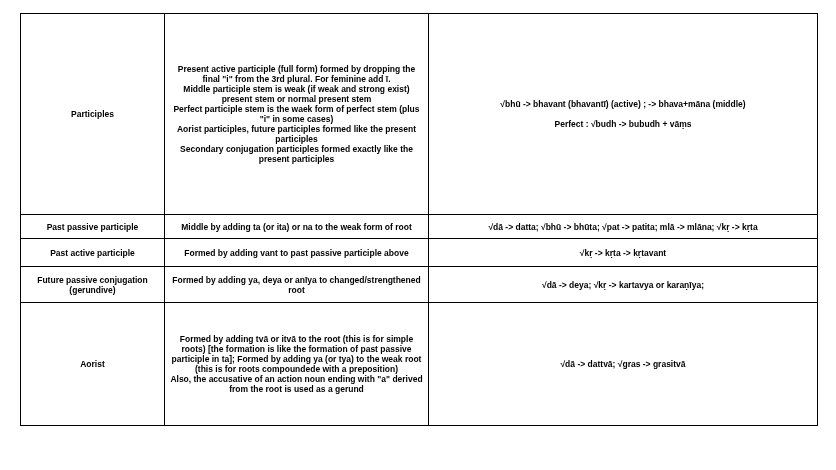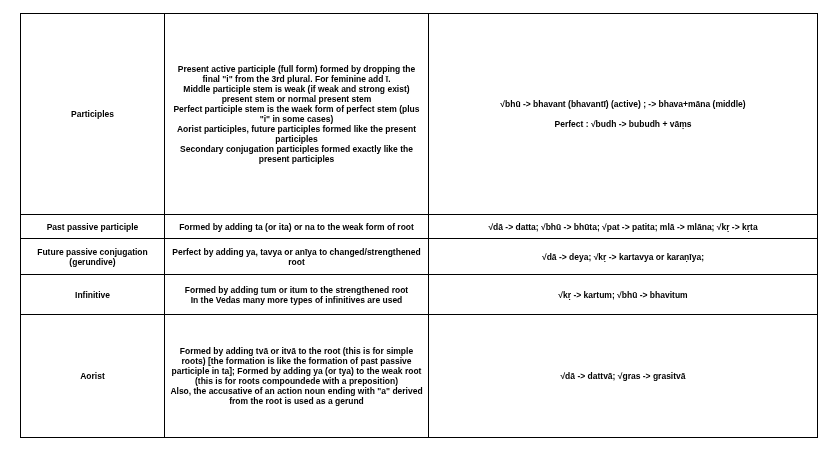--- a/index.html
+++ b/index.html
@@ -55,33 +55,32 @@
 Middle participle stem is weak (if weak and strong exist) present stem or normal present stem
 Perfect participle stem is the waek form of perfect stem (plus "i" in some cases)
 Aorist participles, future participles formed like the present participles
 Secondary conjugation participles formed exactly like the present participles</td>
         <td>√bhū -&gt; bhavant (bhavantī) (active) ; -&gt; bhava+māna (middle)
 
 Perfect : √budh -&gt; bubudh + vāṃs</td>
       </tr>
       <tr class="r1">
         <td>Past passive participle</td>
-        <td>Formed by adding ta (or ita) or na to the weak form of root</td>
+        <td>Middle by adding ta (or ita) or na to the weak form of root</td>
         <td>√dā -&gt; datta; √bhū -&gt; bhūta; √pat -&gt; patita; mlā -&gt; mlāna; √kṛ -&gt; kṛta</td>
+      </tr>
+      <tr class="r2">
+        <td>Past active participle</td>
+        <td>Formed by adding vant to past passive participle above</td>
+        <td>√kṛ -&gt; kṛta -&gt; kṛtavant</td>
       </tr>
       <tr class="r3">
         <td>Future passive conjugation (gerundive)</td>
-        <td>Perfect by adding ya, tavya or anīya to changed/strengthened root</td>
+        <td>Formed by adding ya, deya or anīya to changed/strengthened root</td>
         <td>√dā -&gt; deya; √kṛ -&gt; kartavya or karaṇīya;</td>
-      </tr>
-      <tr class="r4">
-        <td>Infinitive</td>
-        <td>Formed by adding tum or itum to the strengthened root
-In the Vedas many more types of infinitives  are used</td>
-        <td>√kṛ -&gt; kartum; √bhū -&gt; bhavitum</td>
       </tr>
       <tr class="r5">
         <td>Aorist</td>
         <td>Formed by adding tvā or itvā to the root (this is for simple roots) [the formation is like the formation of past passive participle in ta]; Formed by adding ya (or tya) to the weak root (this is for roots compoundede with a preposition)
 Also, the accusative of an action noun ending with "a" derived from the root is used as a gerund</td>
         <td>√dā -&gt; dattvā; √gras -&gt; grasitvā</td>
       </tr>
     </tbody>
   </table>
 </div>

